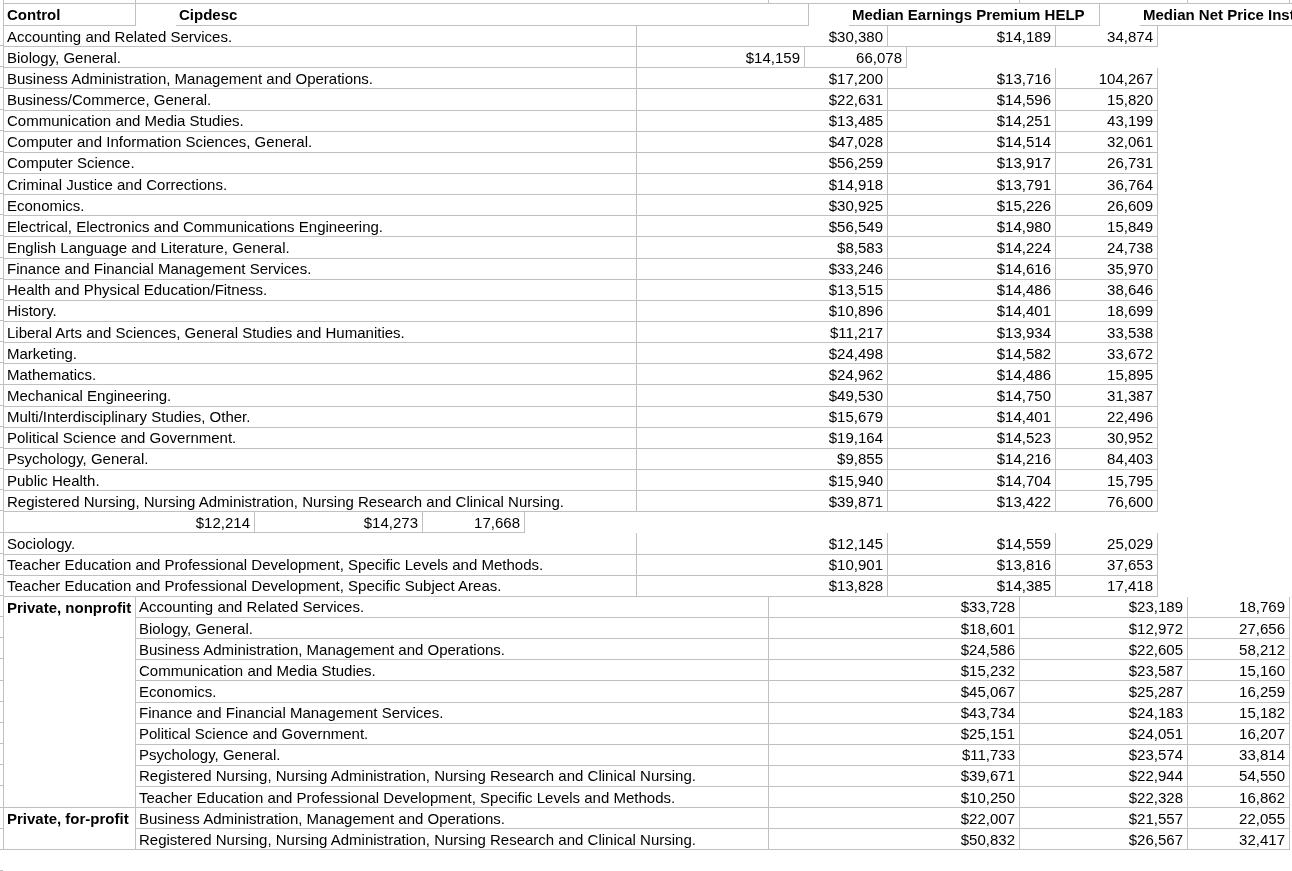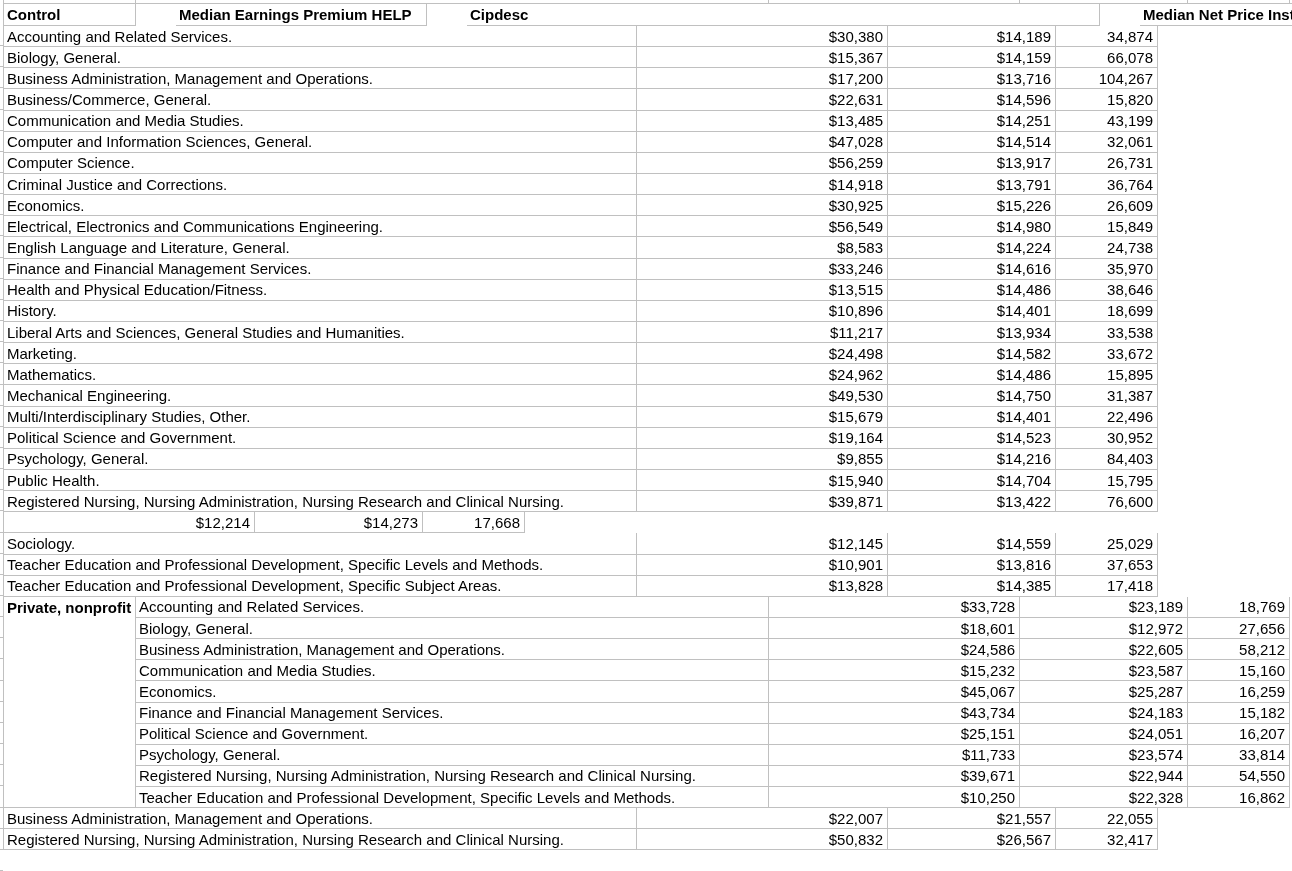--- a/index.html
+++ b/index.html
@@ -64,37 +64,36 @@
   <div class="v-stub" style="left:135px"></div>
   <div class="v-stub" style="left:768px"></div>
   <div class="v-stub" style="left:1019px"></div>
   <div class="v-stub" style="left:1187px"></div>
   <div class="v-stub" style="left:1289px"></div>
   <div class="left-stubs"></div>
 
   <div class="grid">
     <div class="header-row">
         <div class="cell c-control">Control</div>
+        <div class="cell c-cipdesc">Cipdesc</div>
         <div class="cell c-mep">Median Earnings Premium HELP</div>
-        <div class="cell c-cipdesc">Cipdesc</div>
         <div class="cell c-mnp">Median Net Price Inst</div>
         <div class="cell c-size">Program Size</div>
       </div>
     <div>
         <div class="group">
           <div class="rows">
             <div class="row">
               <div class="cell c-cipdesc">Accounting and Related Services.</div>
               <div class="cell num c-mep">$30,380</div>
               <div class="cell num c-mnp">$14,189</div>
               <div class="cell num c-size">34,874</div>
             </div>
             <div class="row">
               <div class="cell c-cipdesc">Biology, General.</div>
-              <div class="cell num c-mep">$15,367</div>
               <div class="cell num c-mnp">$14,159</div>
               <div class="cell num c-size">66,078</div>
             </div>
             <div class="row">
               <div class="cell c-cipdesc">Business Administration, Management and Operations.</div>
               <div class="cell num c-mep">$17,200</div>
               <div class="cell num c-mnp">$13,716</div>
               <div class="cell num c-size">104,267</div>
             </div>
             <div class="row">
@@ -301,20 +300,21 @@
             </div>
             <div class="row">
               <div class="cell c-cipdesc">Teacher Education and Professional Development, Specific Levels and Methods.</div>
               <div class="cell num c-mep">$10,250</div>
               <div class="cell num c-mnp">$22,328</div>
               <div class="cell num c-size">16,862</div>
             </div>
           </div>
         </div>
         <div class="group">
+          <div class="control c-control">Private, for-profit</div>
           <div class="rows">
             <div class="row">
               <div class="cell c-cipdesc">Business Administration, Management and Operations.</div>
               <div class="cell num c-mep">$22,007</div>
               <div class="cell num c-mnp">$21,557</div>
               <div class="cell num c-size">22,055</div>
             </div>
             <div class="row">
               <div class="cell c-cipdesc">Registered Nursing, Nursing Administration, Nursing Research and Clinical Nursing.</div>
               <div class="cell num c-mep">$50,832</div>

